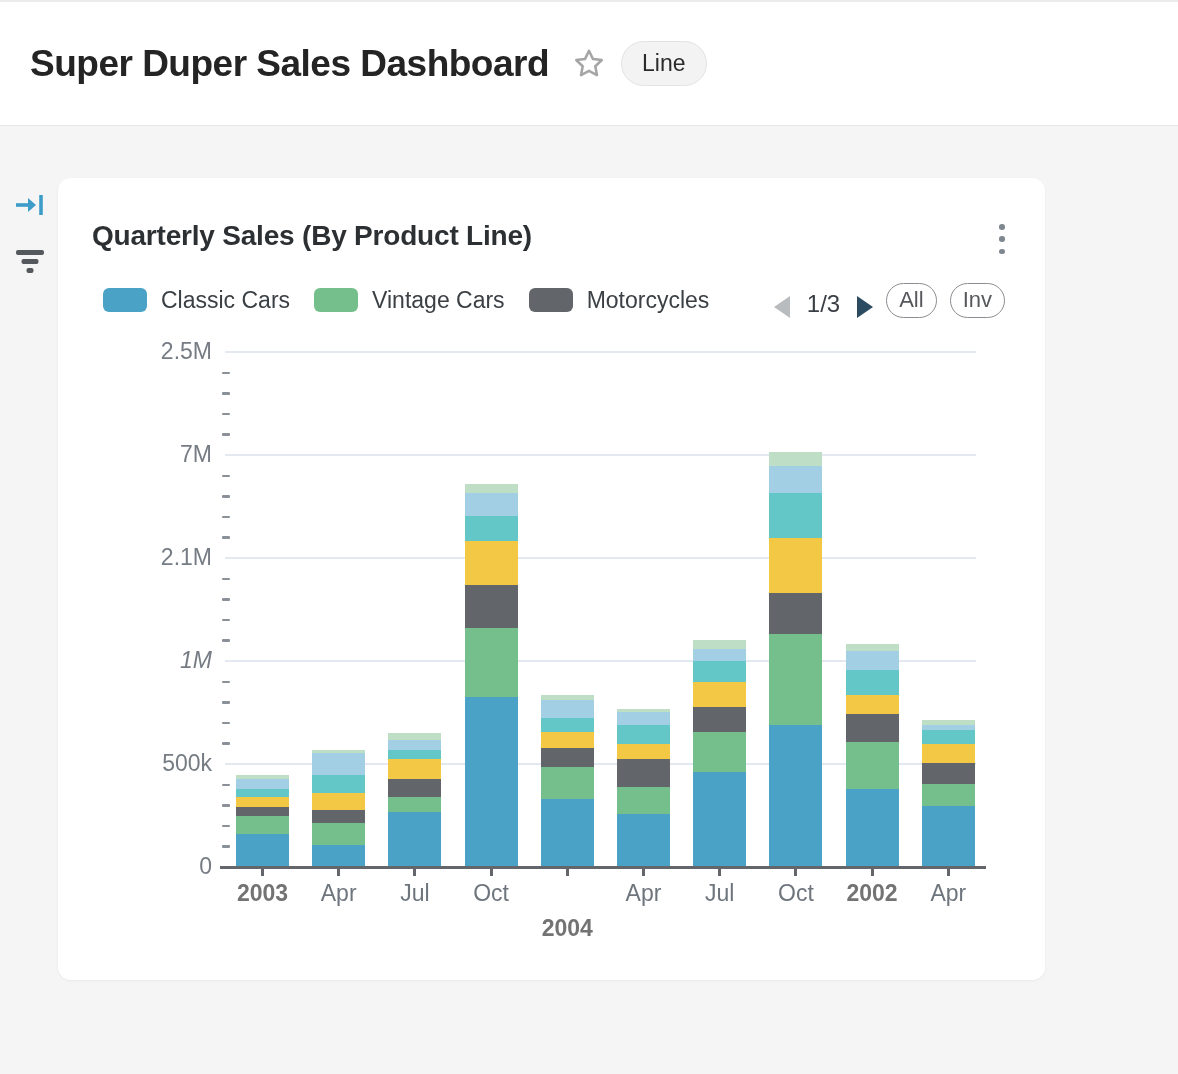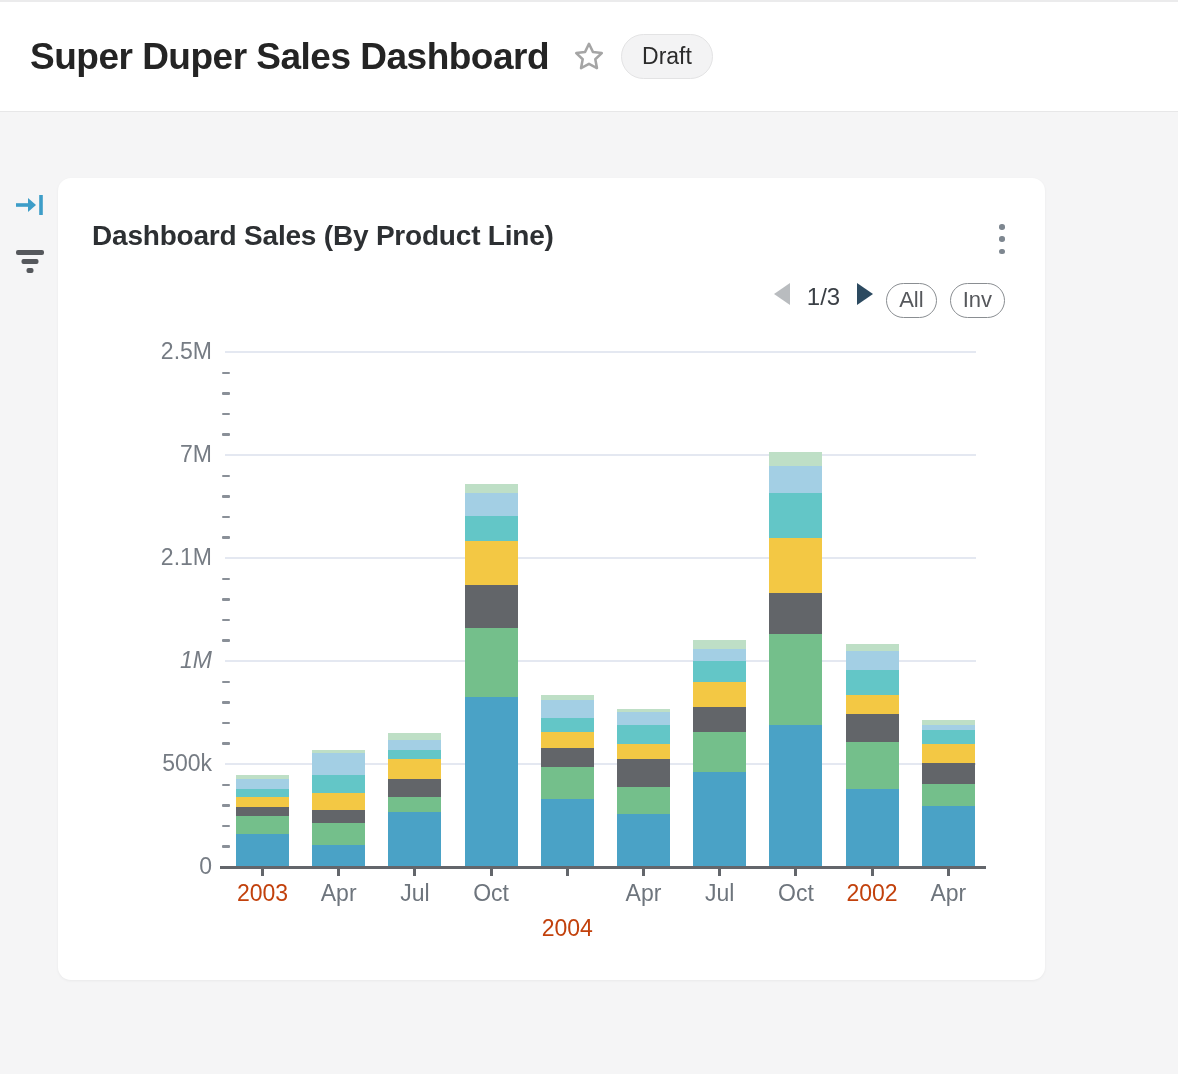--- a/index.html
+++ b/index.html
@@ -6,21 +6,21 @@
   html,body { width:1178px; height:1074px; }
   body {
     font-family:"Liberation Sans", sans-serif;
     background:#f5f5f6;
     color:#26282a;
     overflow:hidden;
     position:relative;
   }
   
   .page-header{
-    position:absolute; left:0; top:0; width:1178px; height:112px;
+    position:absolute; left:0; top:0; width:1178px; height:126px;
     background:#ffffff;
     border-top:2px solid #ebebec;
     border-bottom:1px solid #e7e7e8;
     display:flex; align-items:center;
   }
   .page-title{
     margin-left:30px;
     font-size:37px; font-weight:bold; letter-spacing:-0.5px; color:#242424;
   }
   .star-btn{ margin-left:22px; width:36px; height:36px; display:flex; align-items:center; justify-content:center; cursor:pointer; }
@@ -55,21 +55,21 @@
   .kebab i{ width:5.5px; height:5.5px; border-radius:50%; background:#7e8790; }
   
   .legend-row{
     position:absolute; left:45px; right:40px; top:104px; height:36px;
     display:flex; align-items:center;
   }
   .legend-items{ display:flex; align-items:center; }
   .legend-item{ display:flex; align-items:center; margin-right:24px; cursor:pointer; }
   .legend-swatch{ width:44px; height:24px; border-radius:6px; margin-right:14px; }
   .legend-label{ font-size:23px; color:#3b4045; }
-  .legend-pager{ display:flex; align-items:flex-start; margin-left:auto; }
+  .legend-pager{ display:flex; align-items:flex-end; margin-left:auto; }
   .pager-arrow{ width:0; height:0; cursor:pointer; }
   .pager-prev{ border-top:11px solid transparent; border-bottom:11px solid transparent; border-right:16px solid #b9bcbf; }
   .pager-next{ border-top:11px solid transparent; border-bottom:11px solid transparent; border-left:16px solid #2c4a60; }
   .pager-text{ font-size:24px; color:#3a3f45; margin:0 17px; }
   .pill-btn{
     height:35px; padding:0 12px; margin-left:13px;
     border:1.8px solid #8a8e92; border-radius:18px; background:transparent;
     font-family:"Liberation Sans", sans-serif;
     font-size:22px; color:#56585c;
     display:flex; align-items:center; cursor:pointer;
@@ -86,33 +86,33 @@
   .minor-tick{ position:absolute; left:-3px; width:8px; height:2.5px; border-radius:1px; background:#8a9098; }
   .axis-line{ position:absolute; left:-5px; top:515px; width:766px; height:3px; background:#63666b; }
   .bar-stack{ position:absolute; bottom:0; width:53px; display:flex; flex-direction:column; cursor:pointer; }
   .bar-seg{ width:100%; }
   .x-tick{ position:absolute; top:518px; width:3px; height:7px; background:#63666b; }
   .x-axis-labels{ position:absolute; left:167px; top:529px; width:751px; height:30px; }
   .x-tick-label{
     position:absolute; width:90px; text-align:center; transform:translateX(-50%);
     font-size:23px; color:#6e757d;
   }
-  .x-tick-label.bold{ font-weight:normal; color:#c2410c; }
+  .x-tick-label.bold{ font-weight:bold; color:#737373; }
 </style>
 </head>
 <body>
 
 <div class="page-header">
   <h1 class="page-title">Super Duper Sales Dashboard</h1>
   <span class="star-btn">
     <svg width="36" height="36" viewBox="0 0 24 24" fill="none" stroke="#a5a5a5" stroke-width="1.7" stroke-linejoin="round">
       <path d="M12 3.2l2.6 5.4 5.9.8-4.3 4.1 1.1 5.9L12 16.6l-5.3 2.8 1.1-5.9-4.3-4.1 5.9-.8z"></path>
     </svg>
   </span>
-  <span class="badge">Draft</span>
+  <span class="badge">Line</span>
 </div>
 
 <div class="rail">
   <div class="icon-btn">
     <svg width="32" height="28" viewBox="0 0 32 28">
       <g stroke="#3d9dc8" stroke-width="3.6" fill="none">
         <line x1="2" y1="14" x2="17" y2="14"></line>
         <line x1="27" y1="4" x2="27" y2="24"></line>
       </g>
       <path d="M14 7 L22 14 L14 21 Z" fill="#3d9dc8"></path>
@@ -121,29 +121,43 @@
   <div class="icon-btn">
     <div class="filter-glyph">
         <span></span>
         <span></span>
         <span></span>
       </div>
   </div>
 </div>
 
 <div class="card">
-  <div class="card-title">Dashboard Sales (By Product Line)</div>
+  <div class="card-title">Quarterly Sales (By Product Line)</div>
 
   <div class="kebab">
     <i></i>
       <i></i>
       <i></i>
   </div>
 
   <div class="legend-row">
+    <div class="legend-items">
+        <div class="legend-item">
+          <span class="legend-swatch" style="background: rgb(74, 162, 198);"></span>
+          <span class="legend-label">Classic Cars</span>
+        </div>
+        <div class="legend-item">
+          <span class="legend-swatch" style="background: rgb(116, 191, 139);"></span>
+          <span class="legend-label">Vintage Cars</span>
+        </div>
+        <div class="legend-item">
+          <span class="legend-swatch" style="background: rgb(98, 101, 105);"></span>
+          <span class="legend-label">Motorcycles</span>
+        </div>
+      </div>
     <div class="legend-pager">
       <span class="pager-arrow pager-prev"></span>
       <span class="pager-text">1/3</span>
       <span class="pager-arrow pager-next"></span>
       <button class="pill-btn">All</button>
       <button class="pill-btn">Inv</button>
     </div>
   </div>
 
   <div class="plot-wrap">

